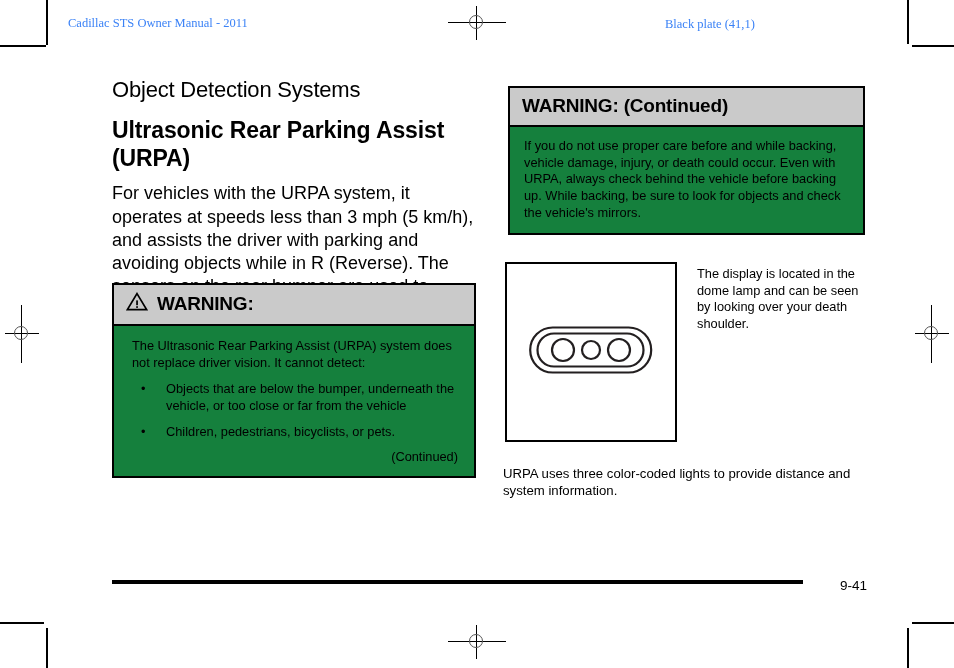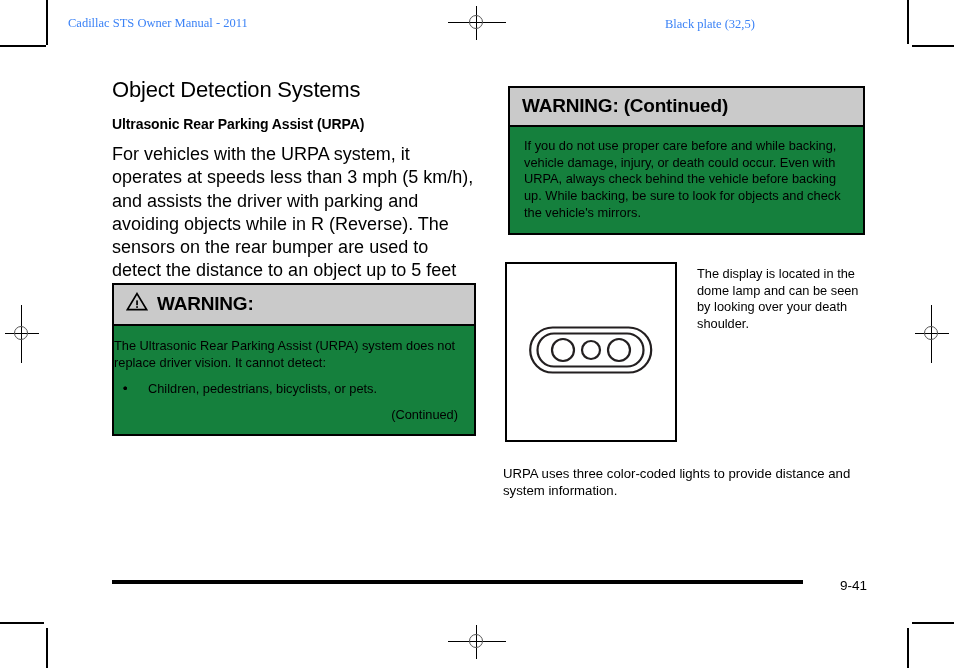--- a/index.html
+++ b/index.html
@@ -77,21 +77,21 @@
   #col-left  { left: 112px; }
 
   h1.title {
     font-size: 22px;
     font-weight: normal;
     margin: 0 0 14px 0;
     letter-spacing: -0.2px;
     line-height: 1.1;
   }
   h2.subtitle {
-    font-size: 14px;
+    font-size: 23px;
     font-weight: bold;
     margin: 0 0 10px 0;
     line-height: 1.22;
     letter-spacing: -0.1px;
   }
   p.body {
     font-size: 18px;
     line-height: 1.29;
     margin: 0 0 12px 0;
   }
@@ -107,21 +107,21 @@
     border-bottom: 2.5px solid #000;
     padding: 7px 12px 8px 12px;
     font-size: 19px;
     font-weight: bold;
     display: flex;
     align-items: center;
     gap: 9px;
     letter-spacing: -0.2px;
   }
   .warnbox .wb-body {
-    padding: 12px 16px 10px 0;
+    padding: 12px 16px 10px 18px;
     font-size: 12.8px;
     line-height: 1.30;
   }
   .warn-tri { display: block; }
 
   ul.bullets {
     list-style: none;
     margin: 10px 0 0 0;
     padding: 0;
   }
@@ -241,21 +241,21 @@
     <span class="vline"></span>
     <span class="ring"></span>
 </div>
 <div class="reg tall" style="left:915px; top:317px;">
   <span class="hline"></span>
     <span class="vline"></span>
     <span class="ring"></span>
 </div>
 
 <div class="runhead" id="runhead-left">Cadillac STS Owner Manual - 2011</div>
-<div class="runhead" id="runhead-right">Black plate (32,5)</div>
+<div class="runhead" id="runhead-right">Black plate (41,1)</div>
 
 <div class="page">
 
   <div class="col" id="col-left">
     <h1 class="title">Object Detection Systems</h1>
     <h2 class="subtitle">Ultrasonic Rear Parking Assist (URPA)</h2>
     <p class="body">For vehicles with the URPA system, it operates at speeds less than 3 mph (5 km/h), and assists the driver with parking and avoiding objects while in R (Reverse). The sensors on the rear bumper are used to detect the distance to an object up to 5 feet (1.5 m) behind the vehicle and at least 10 inches (25.4 cm) off the ground.</p>
   </div>
 
   <div class="warnbox" id="warning-box-left">
@@ -267,20 +267,21 @@
           <rect x="10.2" y="14.2" width="1.7" height="1.7" fill="#000"></rect>
         </svg>
       </span>
       <span>WARNING:</span>
     </div>
     <div class="wb-body">
       <div>The Ultrasonic Rear Parking Assist (URPA) system does not replace driver vision. It cannot detect:</div>
       <ul class="bullets">
         <li>
           <span class="bullet-dot">•</span>
+          <span>Objects that are below the bumper, underneath the vehicle, or too close or far from the vehicle</span>
         </li>
         <li>
           <span class="bullet-dot">•</span>
           <span>Children, pedestrians, bicyclists, or pets.</span>
         </li>
       </ul>
       <div class="continued">(Continued)</div>
     </div>
   </div>
 

